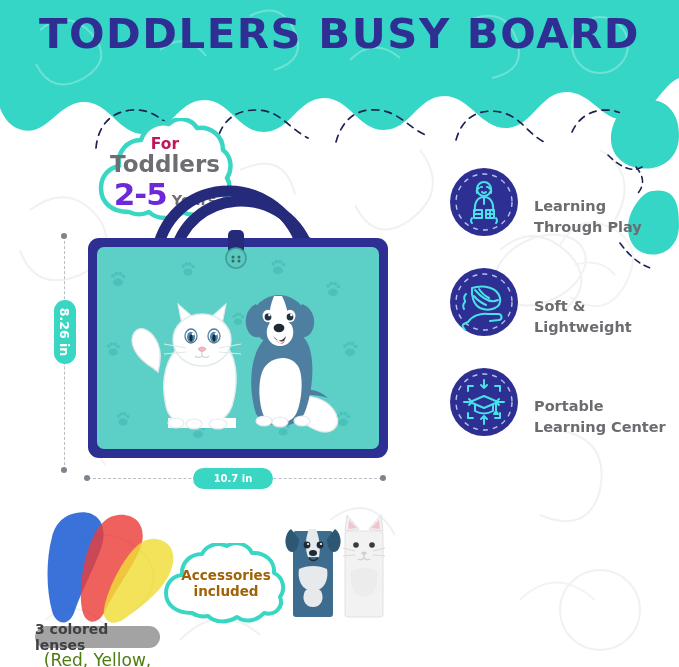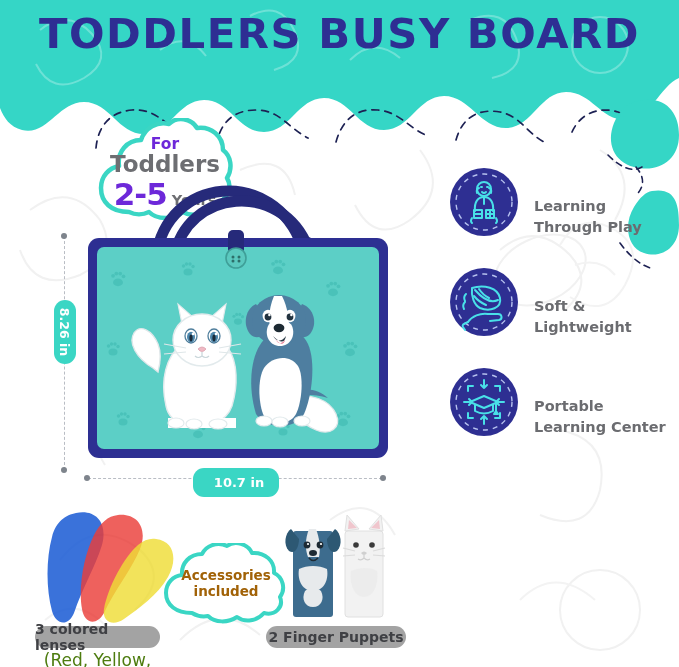--- a/index.html
+++ b/index.html
@@ -20,21 +20,21 @@
     font-family:"DejaVu Sans","Liberation Sans",sans-serif;
     font-weight:bold;font-size:41px;letter-spacing:1.5px;
     color:#2e2e93;line-height:1;
     transform:scaleX(1.02);
   }
 
   
   .age-cloud{position:absolute;left:95px;top:118px;width:140px;height:110px;}
   .age-text{position:absolute;left:0;top:0;width:140px;height:110px;
             display:flex;flex-direction:column;align-items:center;justify-content:center;}
-  .age-l1{font-size:15.5px;font-weight:bold;color:#6d28d9;line-height:1.05;}
+  .age-l1{font-size:15.5px;font-weight:bold;color:#be185d;line-height:1.05;}
   .age-l2{font-size:23px;font-weight:bold;color:#6d6e72;line-height:1.1;}
   .age-l3{display:flex;align-items:baseline;gap:5px;margin-top:1px;}
   .age-big{font-size:31px;font-weight:bold;color:#6d28d9;line-height:1;letter-spacing:-1px;}
   .age-small{font-size:14.5px;font-weight:bold;color:#6d6e72;}
 
   
   .product{position:absolute;left:78px;top:118px;width:320px;height:360px;}
 
   
   .dim-v{position:absolute;left:52px;top:228px;width:26px;height:250px;}
@@ -45,23 +45,23 @@
     position:absolute;left:-19px;top:93px;width:64px;height:22px;border-radius:11px;
     background:#3ad6c4;color:#fff;font-size:12.5px;font-weight:bold;
     display:flex;align-items:center;justify-content:center;
     transform:rotate(90deg);
   }
   .dim-h{position:absolute;left:80px;top:468px;width:310px;height:22px;}
   .dim-h-line{position:absolute;left:8px;top:10px;width:294px;height:0;border-top:1.6px dashed #b9bdc4;}
   .dim-h-dot-l{position:absolute;left:4px;top:7px;width:6px;height:6px;border-radius:50%;background:#7e848c;}
   .dim-h-dot-r{position:absolute;left:300px;top:7px;width:6px;height:6px;border-radius:50%;background:#7e848c;}
   .dim-h-pill{
-    position:absolute;left:113px;top:0px;width:80px;height:29px;border-radius:11px;
-    background:#3ad6c4;color:#fff;font-size:13px;font-weight:bold;
-    display:flex;align-items:center;justify-content:center;padding-left:6px;
+    position:absolute;left:113px;top:0px;width:80px;height:21px;border-radius:11px;
+    background:#3ad6c4;color:#fff;font-size:10px;font-weight:bold;
+    display:flex;align-items:center;justify-content:center;
   }
 
   
   .features{position:absolute;left:448px;top:160px;width:231px;}
   .feature{display:flex;align-items:flex-end;margin-bottom:22px;height:78px;}
   .f-icon{width:72px;height:72px;flex:0 0 72px;position:relative;}
   .f-label{margin-left:14px;font-size:14.5px;font-weight:bold;color:#6b6c70;line-height:1.45;}
 
   
   .acc{position:absolute;left:0;top:495px;width:460px;height:172px;}
@@ -513,16 +513,15 @@
           <g stroke="#dadada" stroke-width="1.1" fill="none">
             <path d="M72 44 L60 41"></path>
               <path d="M72 48 L60 49"></path>
             <path d="M90 44 L102 41"></path>
               <path d="M90 48 L102 49"></path>
           </g>
           <path d="M68 64 C76 60 88 60 94 64 C96 78 90 90 81 90 C72 90 66 78 68 64 Z" fill="#e9e9e9" opacity="0.7"></path>
         </g>
       </svg>
     </div>
-    <div class="pill pup-pill">2 Finger Puppets</div>
   </div>
 
 </div>
 
 </body></html>

